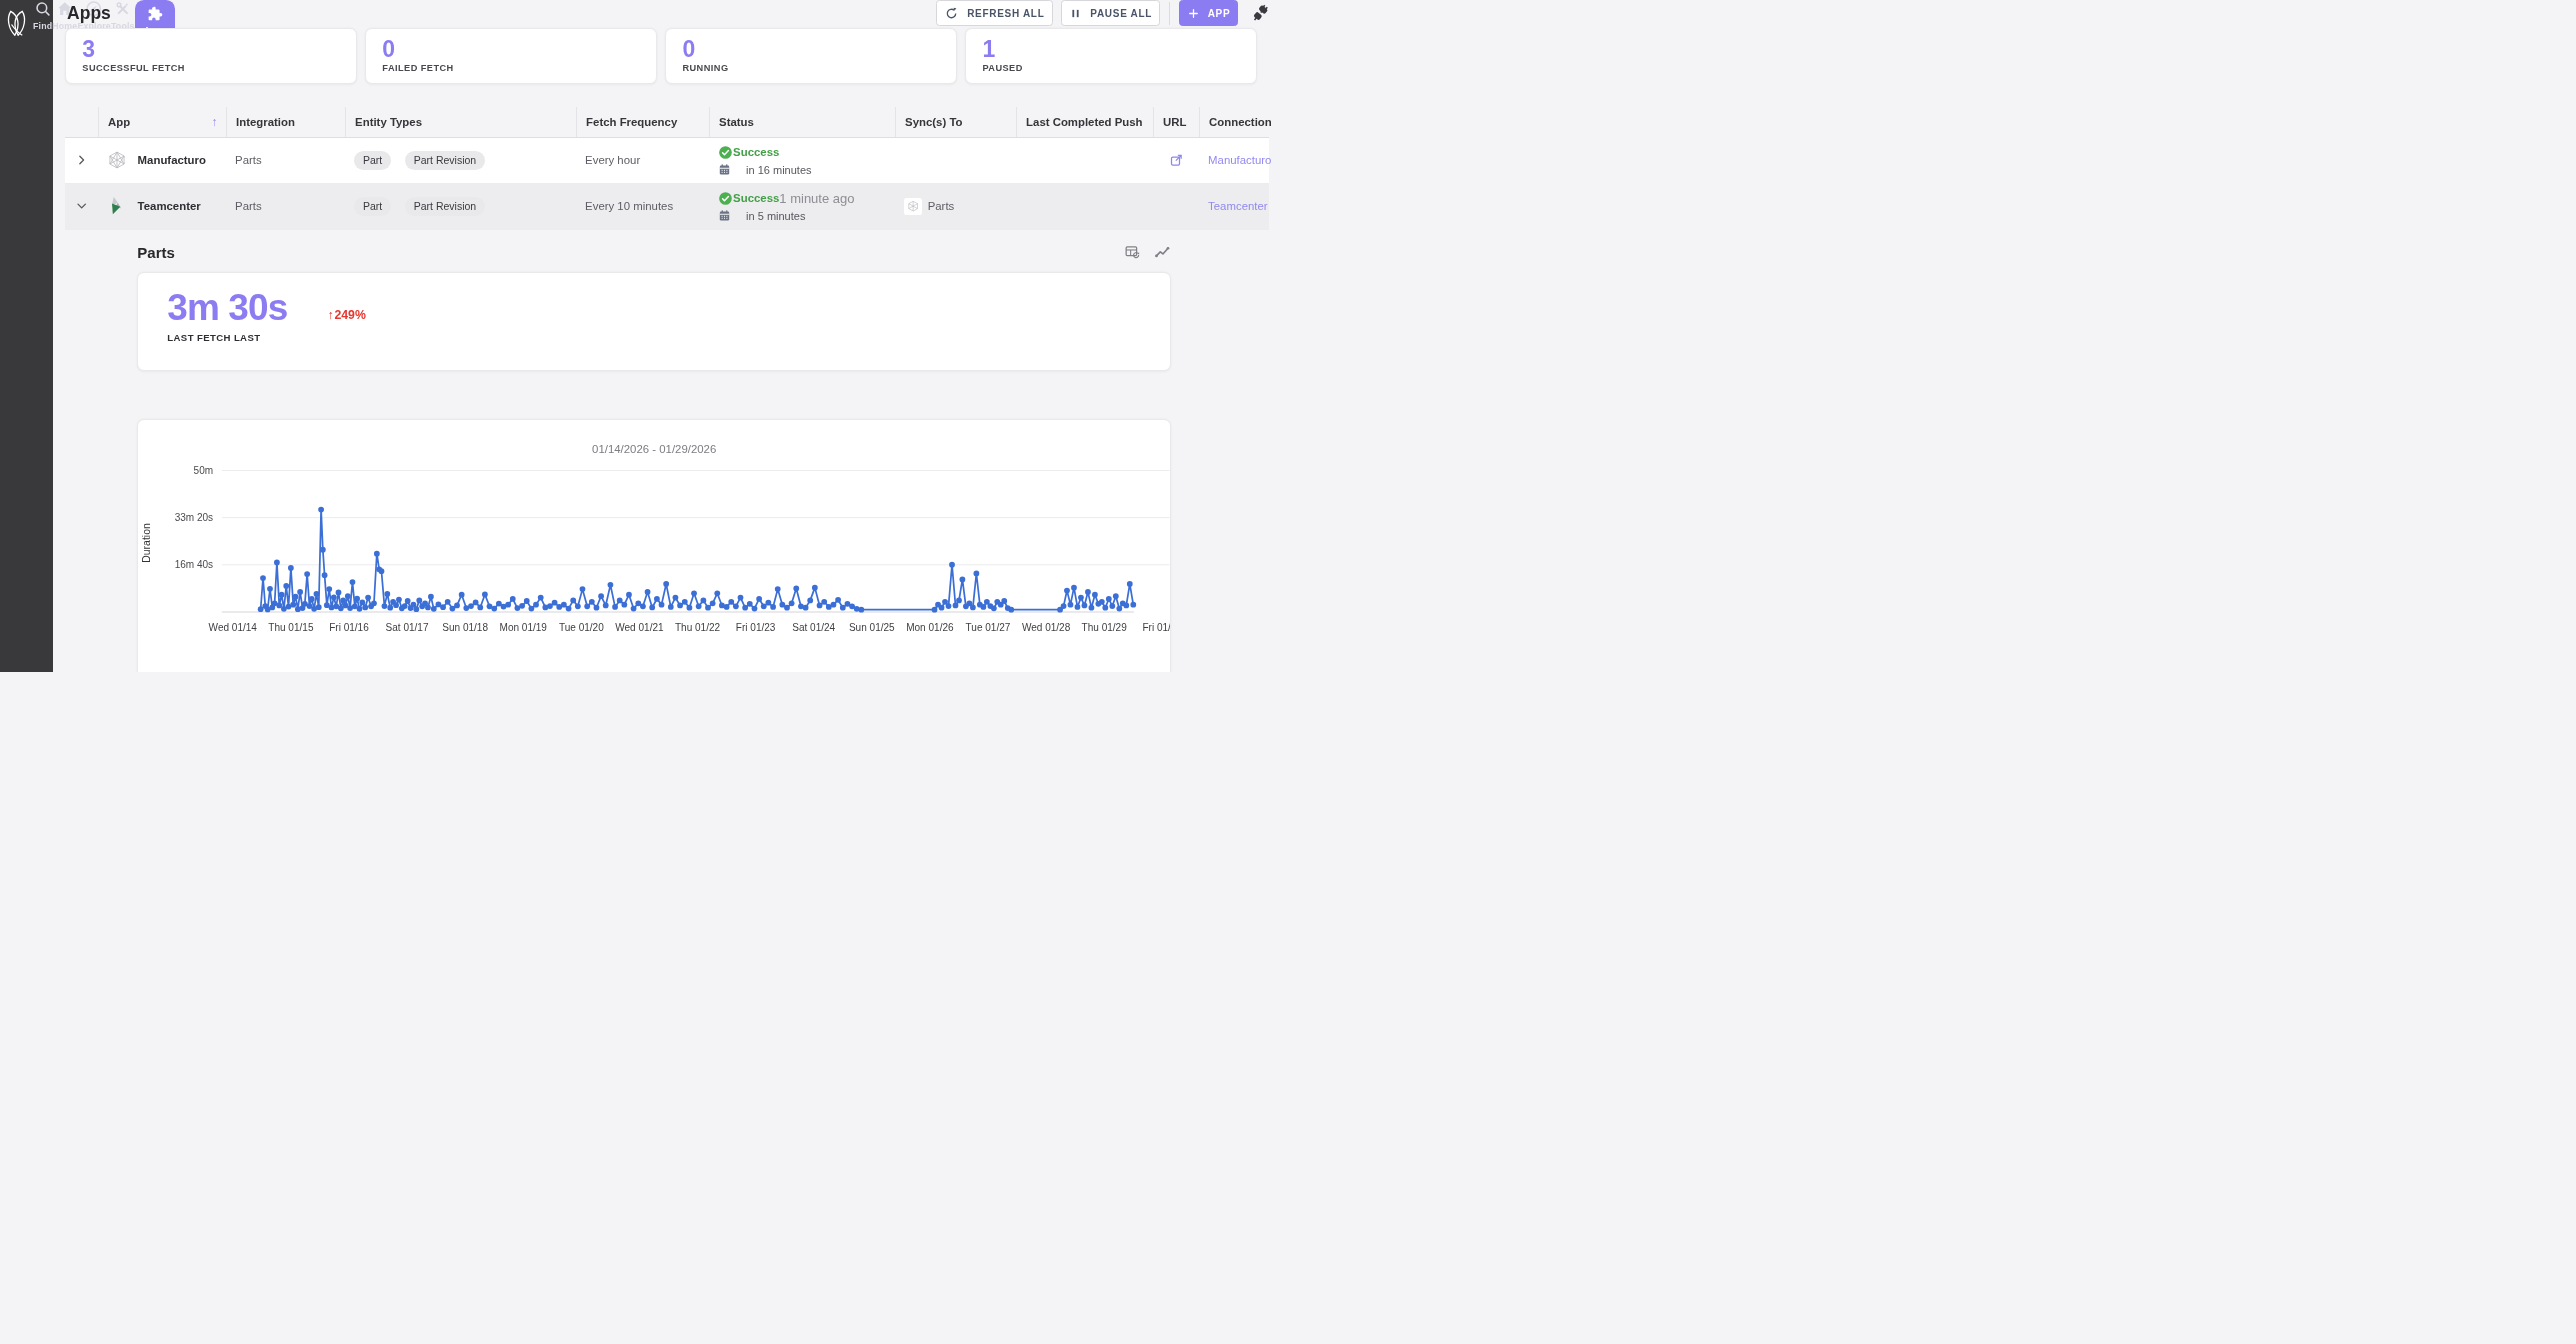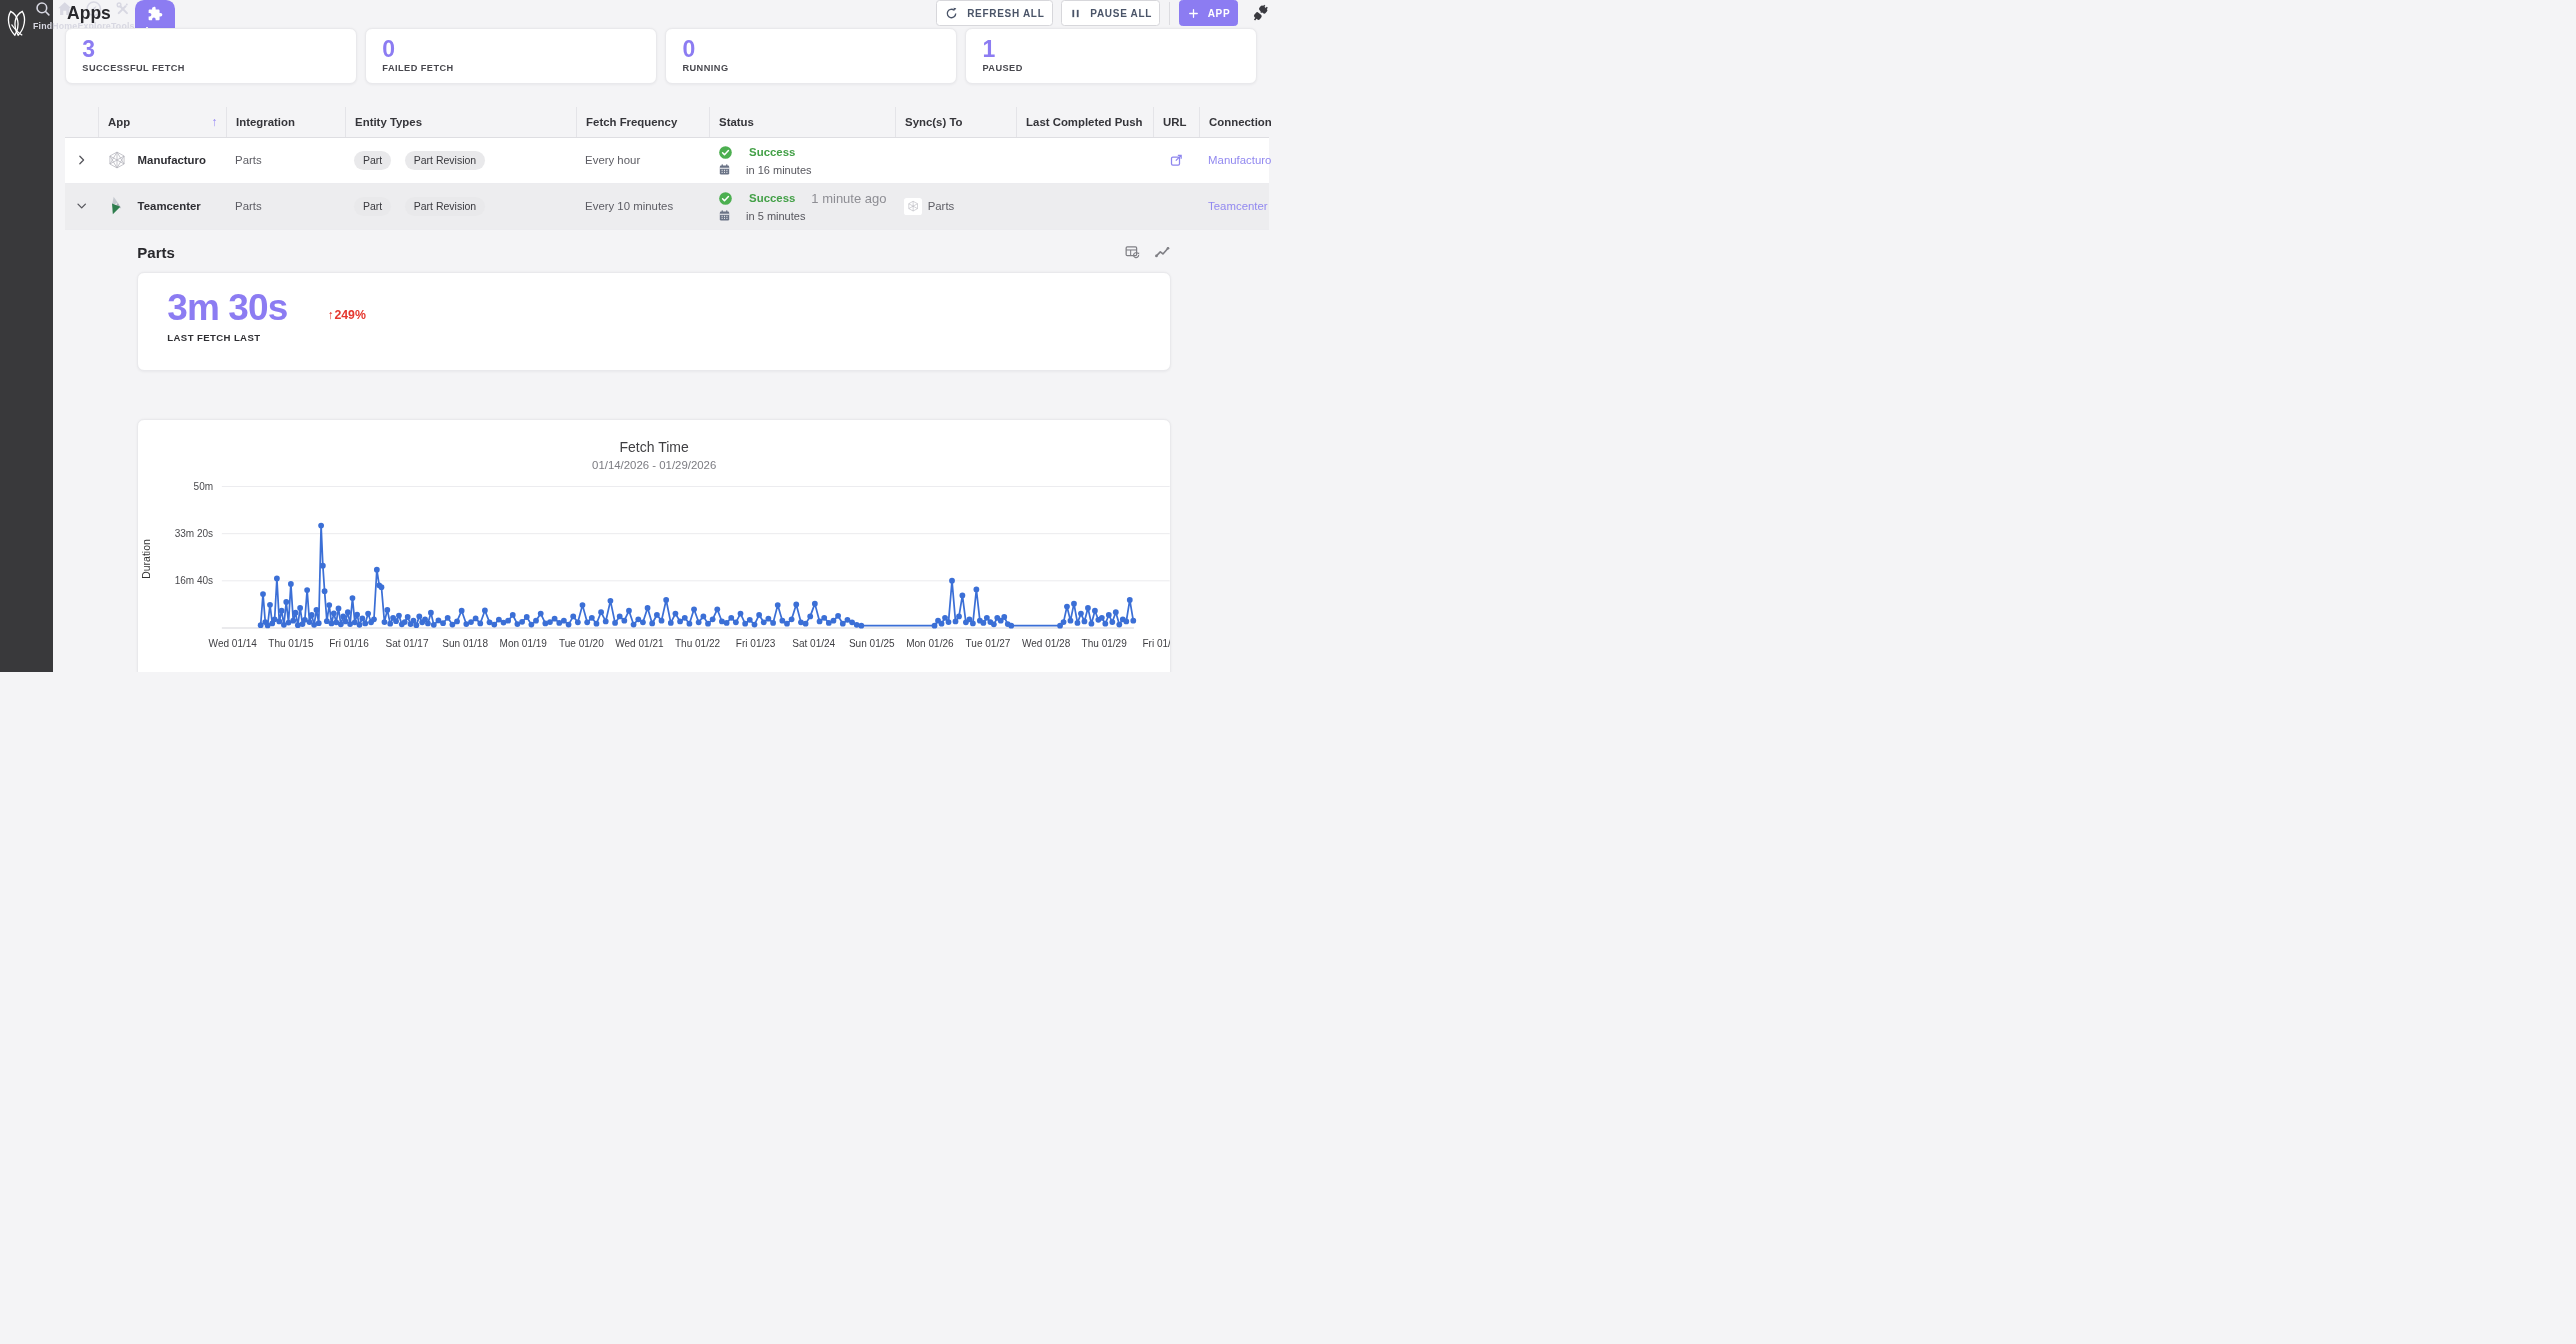--- a/index.html
+++ b/index.html
@@ -50,21 +50,21 @@
   .tbody .trow{background:#fff;height:46px;border-bottom:0.9px solid #ececef;cursor:pointer}
   .tbody .trow.expanded{background:#ededef}
   .cell{padding:0 8.8px;font-size:11.4px;color:#5d5d64;min-width:0}
   .cell.center{display:flex;justify-content:center}
   .expander{color:#56565c;display:flex;justify-content:center;cursor:pointer}
   .app-cell{display:flex;align-items:center;gap:10.5px}
   .app-name{font-weight:700;color:#2e2e33}
   .chips{display:flex;gap:14px}
   .chip{background:#e9e9eb;border-radius:10.5px;padding:3.5px 8.8px;font-size:10.5px;color:#3a3a3f;white-space:nowrap}
   .status-cell{display:flex;flex-direction:column;gap:3.5px;justify-content:center}
-  .status-line{display:flex;align-items:center;gap:16px}
+  .status-line{display:flex;align-items:center;gap:0}
   .status-ok{color:var(--success);font-size:11.4px;font-weight:700}
   .status-note{color:#8e8e94;font-size:13px}
   .next-line{display:flex;align-items:center;gap:15px;color:#57575e;font-size:11px}
   .cal{color:#6a7386;flex-shrink:0}
   .sync-cell{display:flex;align-items:center;gap:6.1px}
   .sync-tile{width:17.5px;height:17.5px;background:#fff;border-radius:2.6px;display:flex;align-items:center;justify-content:center}
   .url-icon{color:#8d85ee;cursor:pointer;display:flex}
   .link{color:var(--link);cursor:pointer;white-space:nowrap}
 
   
@@ -387,21 +387,20 @@
           <span class="metric-value">3m 30s</span>
           <span class="delta">
             <span>↑</span>
             <span>249%</span>
           </span>
         </div>
         <div class="metric-label">LAST FETCH LAST</div>
       </div>
 
       <div class="chart-card">
-        <div class="chart-title">Fetch Time</div>
         <div class="chart-subtitle">01/14/2026 - 01/29/2026</div>
         <svg class="chart-svg" viewBox="0 0 1181 230" preserveAspectRatio="xMinYMin meet">
             <line x1="96" x2="1181" y1="12.0" y2="12.0" stroke="#e8e8eb" stroke-width="1"></line>
             <text x="86" y="16.0" text-anchor="end" fill="#4a4a4e" font-size="11.5">50m</text>
             <line x1="96" x2="1181" y1="66.0" y2="66.0" stroke="#e8e8eb" stroke-width="1"></line>
             <text x="86" y="70.0" text-anchor="end" fill="#4a4a4e" font-size="11.5">33m 20s</text>
             <line x1="96" x2="1181" y1="120.0" y2="120.0" stroke="#e8e8eb" stroke-width="1"></line>
             <text x="86" y="124.0" text-anchor="end" fill="#4a4a4e" font-size="11.5">16m 40s</text>
             <line x1="96" x2="1140" y1="174" y2="174" stroke="#cfcfd4" stroke-width="1"></line>
             <text x="108.5" y="196" text-anchor="middle" fill="#3f3f43" font-size="11.5">Wed 01/14</text>

